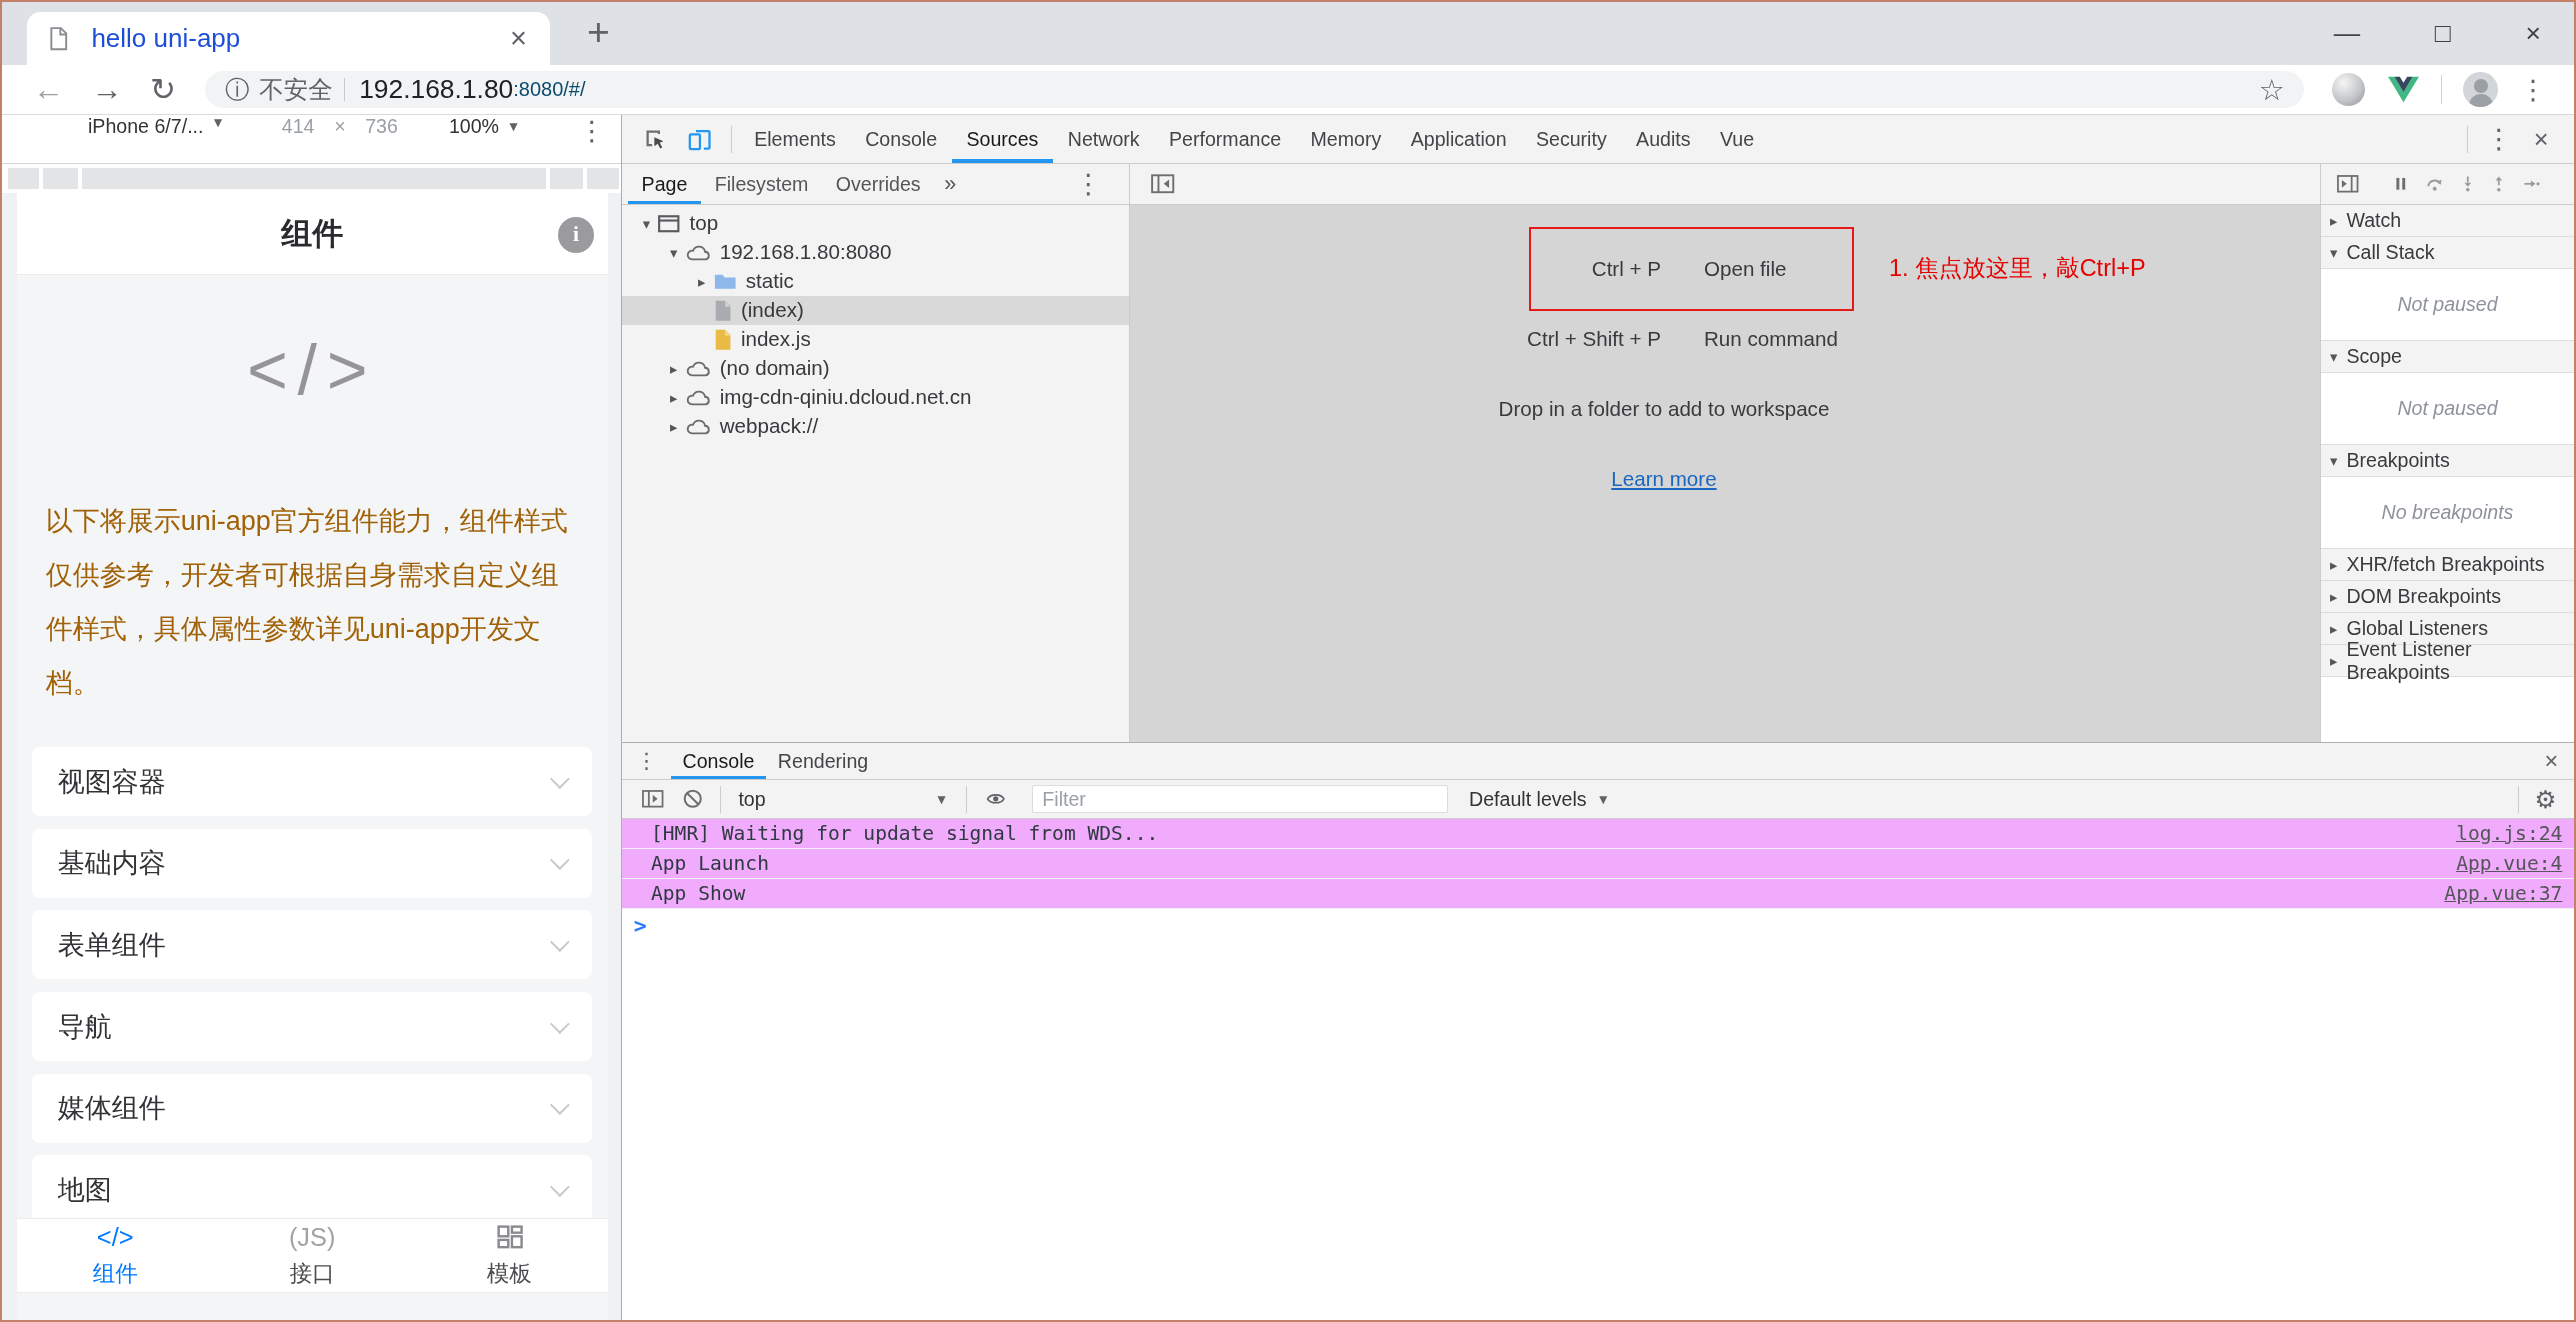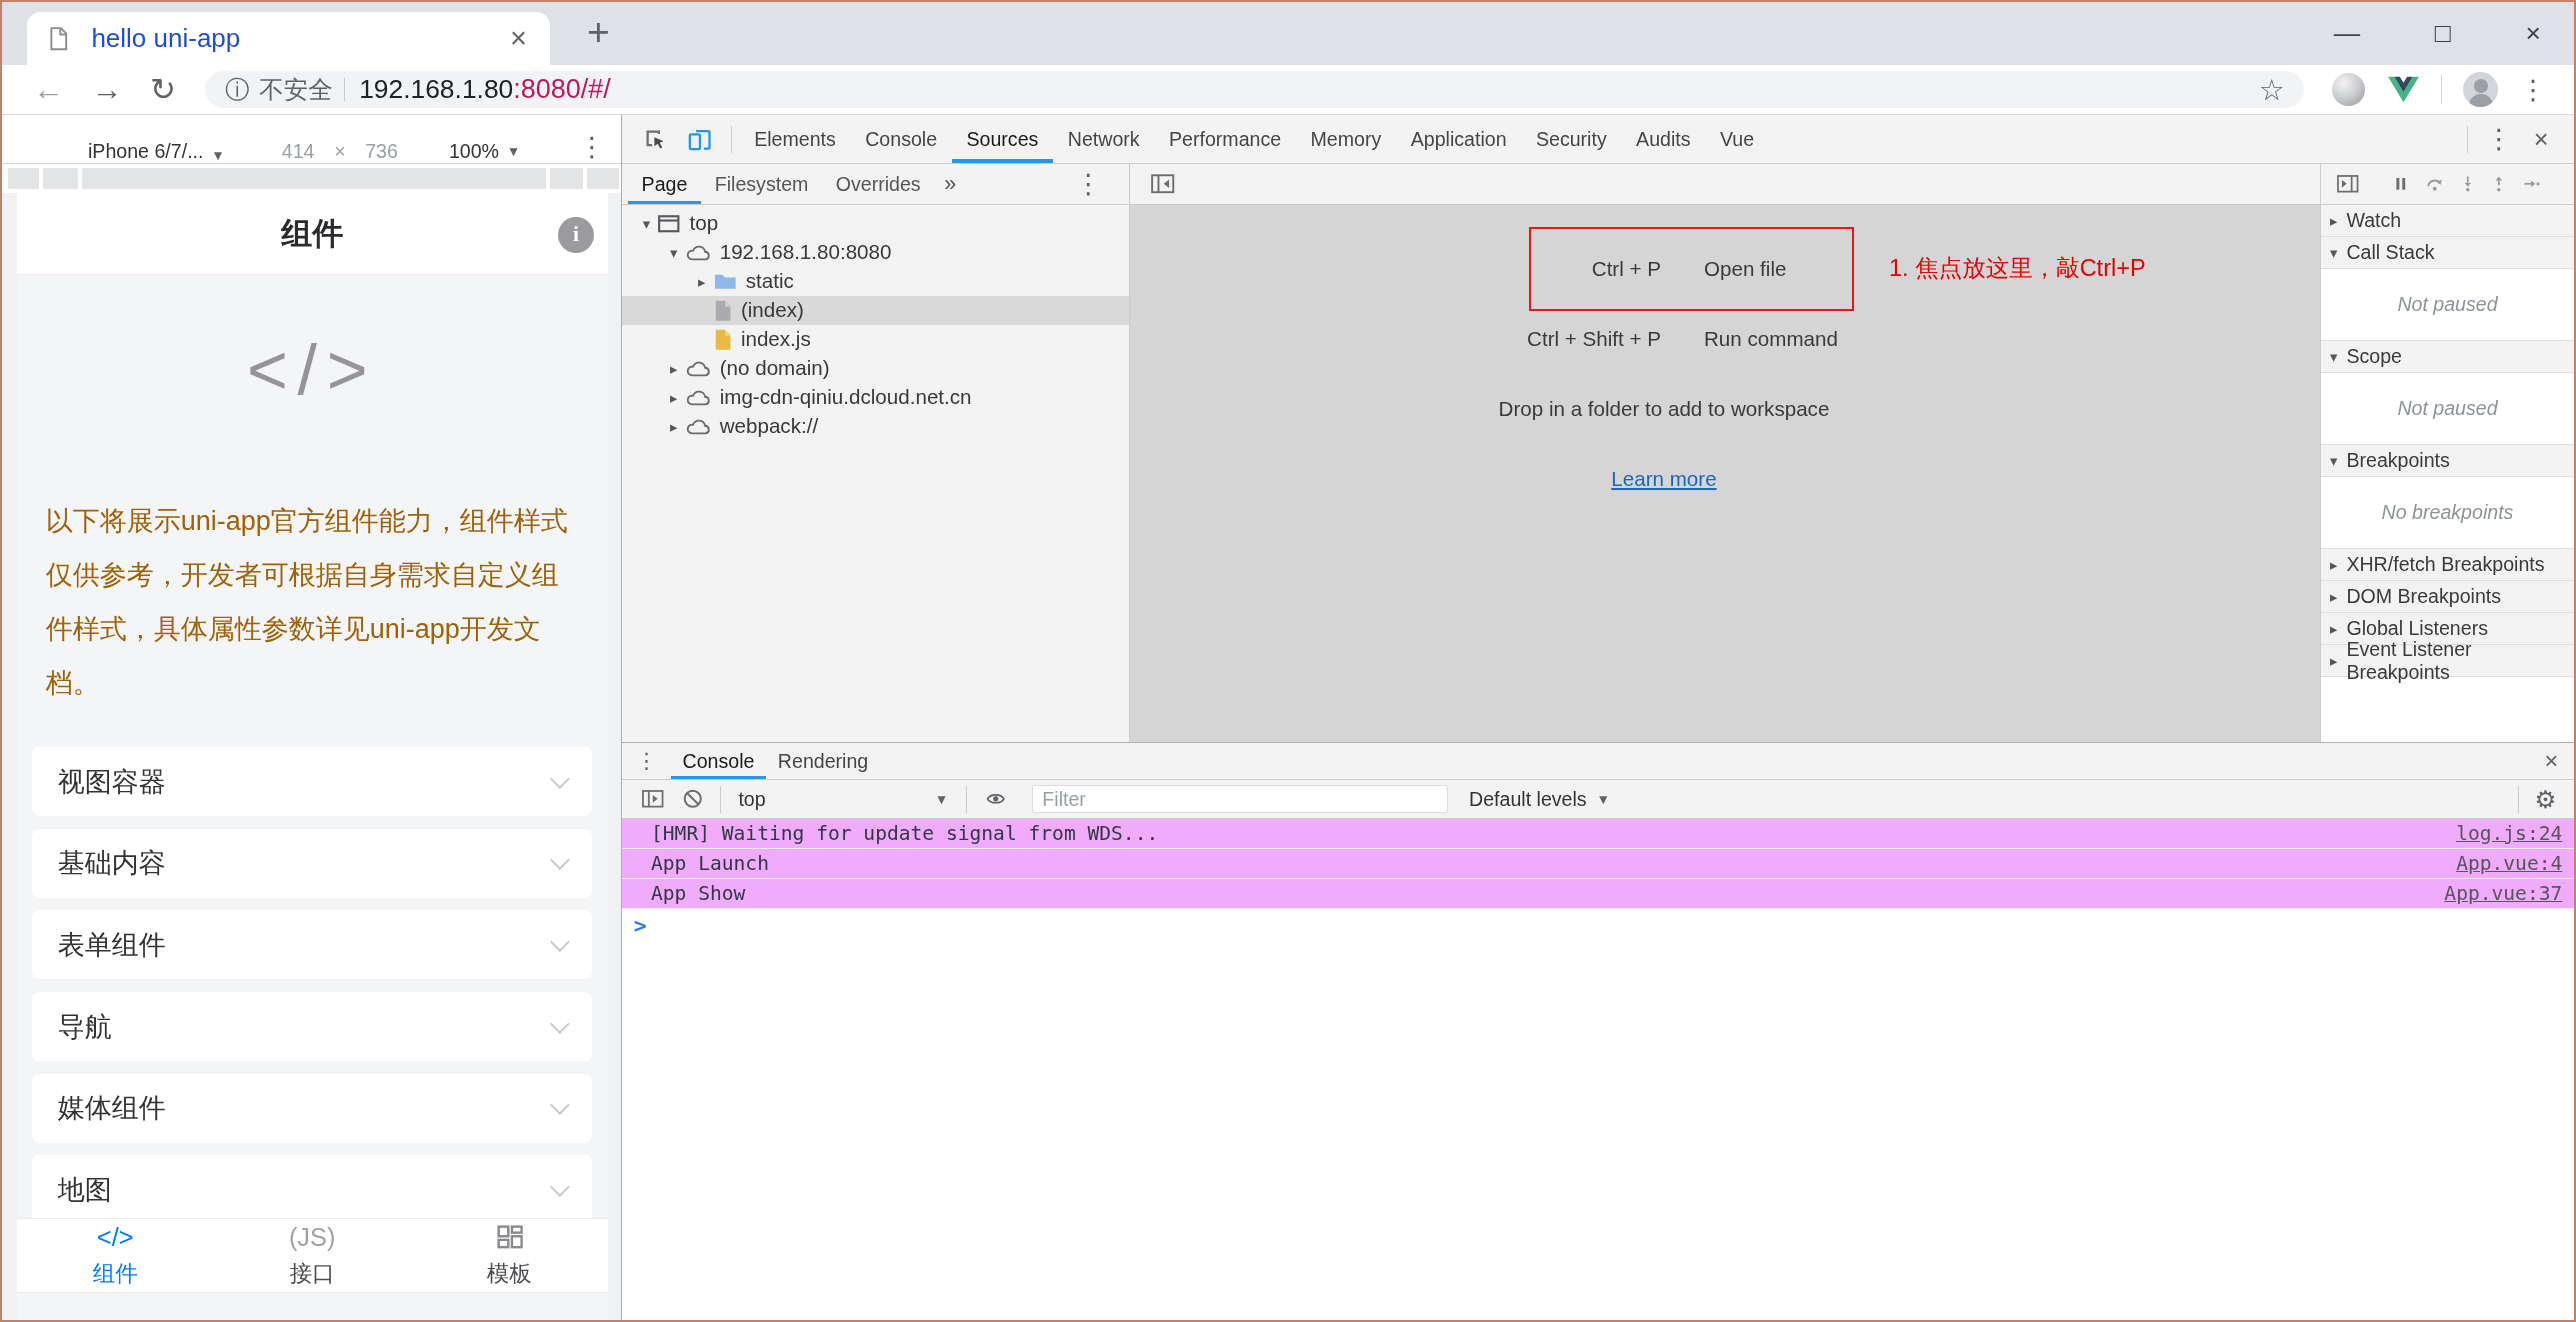--- a/index.html
+++ b/index.html
@@ -18,36 +18,36 @@
 
   
   .addressbar { height:50px; background:#fff; border-bottom:1px solid #d8dadd; display:flex; align-items:center; padding:0 17.6px; flex:0 0 auto; }
   .nav-btn { font-size:31px; color:#5f6368; margin:0 13.7px; }
   .nav-btn.back { color:#9aa0a6; }
   .omnibox { flex:1; height:37px; background:#f1f3f4; border-radius:18.6px; margin:0 15.7px; display:flex; align-items:center; padding:0 19.6px; }
   .omni-info { font-size:24.5px; color:#5f6368; }
   .omni-sec { font-size:24.5px; color:#5f6368; margin:0 11.7px 0 9.8px; }
   .omni-div { width:1px; height:23.5px; background:#c7cacd; margin-right:13.7px; }
   .omni-host { font-size:26.4px; color:#202124; }
-  .omni-path { font-size:27px; color:#be185d; }
+  .omni-path { font-size:20px; color:#0c4a6e; }
   .omni-star { margin-left:auto; font-size:29px; color:#5f6368; }
   .ext-sphere { width:33px; height:33px; border-radius:50%; background:radial-gradient(circle at 35% 30%, #f5f5f5, #c4c6c9 55%, #8f9093); margin:0 11.7px; }
   .vue-wrap { margin:0 11.7px; display:flex; }
   .bar-sep { width:1px; height:29px; background:#d0d3d6; margin:0 9.8px; }
   .avatar { width:35px; height:35px; border-radius:50%; background:#d2d5d9; position:relative; margin:0 11.7px; overflow:hidden; }
   .avatar .head { position:absolute; left:10.8px; top:6.9px; width:13.7px; height:13.7px; border-radius:50%; background:#9aa0a6; }
   .avatar .bodyy { position:absolute; left:5.9px; top:21.5px; width:23.5px; height:13.7px; border-radius:11.7px 11.7px 0 0; background:#9aa0a6; }
   .menu-dots { font-size:27px; color:#5f6368; margin:0 9.8px; }
 
   
   .main { flex:1; display:flex; min-height:0; }
 
   
   .device-pane { width:620px; flex:0 0 auto; border-right:1px solid #a9acb0; display:flex; flex-direction:column; }
-  .device-toolbar { height:49px; background:#fff; border-bottom:1px solid #d5d5d5; display:flex; align-items:flex-end; font-size:19.6px; color:#333; padding-left:86px; flex:0 0 auto; }
+  .device-toolbar { height:49px; background:#fff; border-bottom:1px solid #d5d5d5; display:flex; align-items:flex-start; font-size:19.6px; color:#333; padding-left:86px; flex:0 0 auto; }
   .dev-caret { font-size:13.7px; color:#5f6368; margin-left:7.8px; }
   .dims { color:#9aa0a6; margin-left:57px; display:flex; gap:19.6px; }
   .zoom-sel { margin-left:51px; display:flex; align-items:center; }
   .device-toolbar .menu-dots { margin-left:auto; margin-right:15.7px; }
   .device-area { flex:1; background:#eff1f3; position:relative; min-height:0; }
   .mq-strip { position:absolute; left:0; top:0; right:0; height:29px; background:#fff; }
   .mq-seg { position:absolute; top:3.9px; height:21.5px; background:#e3e4e6; }
   .screen { position:absolute; left:14.7px; top:29px; width:591px; bottom:0; background:#f4f5f7; overflow:hidden; }
   .app-header { height:82px; background:#fff; border-bottom:1px solid #ececec; display:flex; align-items:center; justify-content:center; position:relative; }
   .app-title { font-size:31px; font-weight:bold; color:#2b2b2f; }

